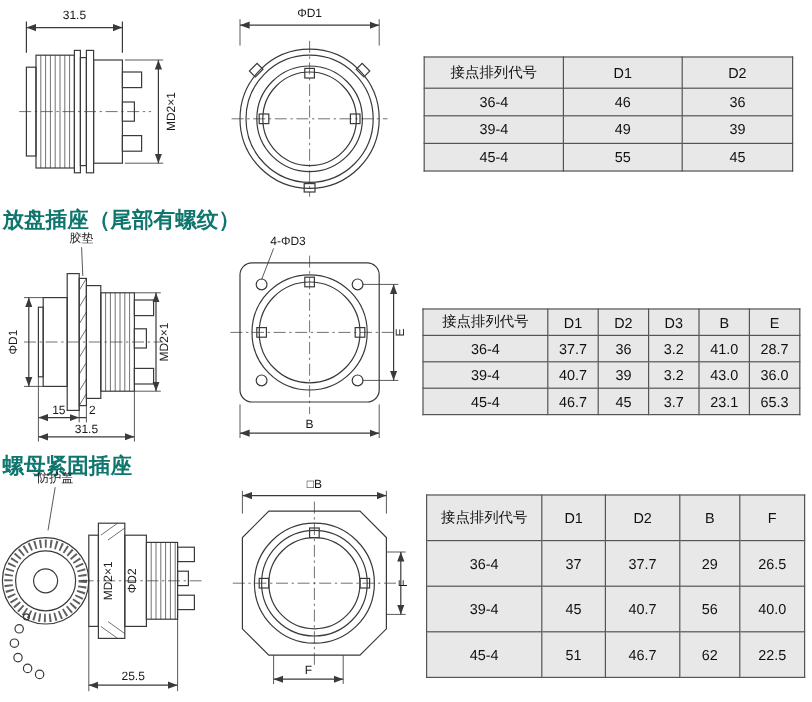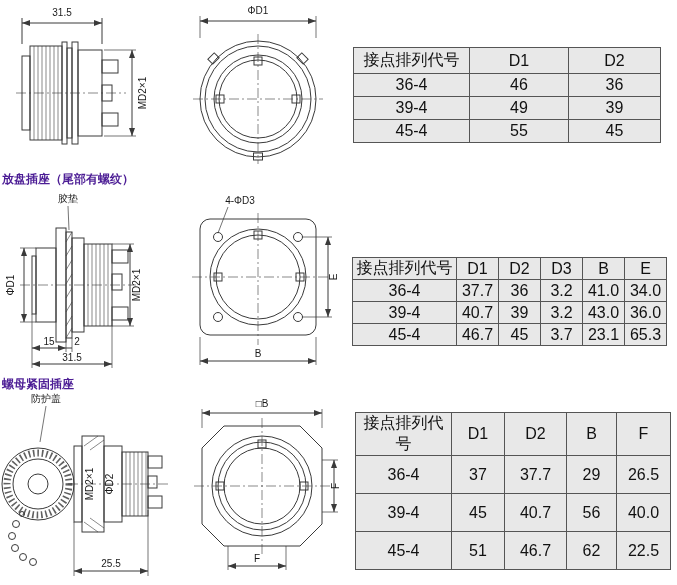--- a/index.html
+++ b/index.html
@@ -1,20 +1,20 @@
 <!DOCTYPE html>
 <html><head>
 <meta charset="utf-8">
 <style>
   html,body{margin:0;padding:0;background:#fff;}
   .page{position:relative;width:677px;height:585px;background:#ffffff;font-family:"Liberation Sans",sans-serif;overflow:hidden;border-radius:30px;}
   .drawing{position:absolute;}
   .drawing text{font-family:"Liberation Sans",sans-serif;font-size:10px;fill:#1a1a1a;}
-  .section-title{position:absolute;font-size:12px;font-weight:bold;color:#4c1d95;}
-  .spec-table{position:absolute;border-collapse:collapse;table-layout:fixed;background:#e8e8e8;color:#111;font-size:16px;}
+  .section-title{position:absolute;font-size:18px;font-weight:bold;color:#0f766e;}
+  .spec-table{position:absolute;border-collapse:collapse;table-layout:fixed;background:#e8e8e8;color:#111;font-size:12px;}
   .spec-table th,.spec-table td{border:1px solid #555;text-align:center;vertical-align:middle;font-weight:normal;padding:0;}
   .t1 th{height:25px}.t1 td{height:22px}
   .t2 th,.t2 td{height:21px}
   .t3 th,.t3 td{height:37px}
 </style>
 </head>
 <body>
 
 <div class="page">
 
@@ -200,21 +200,21 @@
         <th>E</th>
       </tr>
     </thead>
     <tbody>
       <tr>
         <td>36-4</td>
         <td>37.7</td>
         <td>36</td>
         <td>3.2</td>
         <td>41.0</td>
-        <td>34.0</td>
+        <td>28.7</td>
       </tr>
       <tr>
         <td>39-4</td>
         <td>40.7</td>
         <td>39</td>
         <td>3.2</td>
         <td>43.0</td>
         <td>36.0</td>
       </tr>
       <tr>

